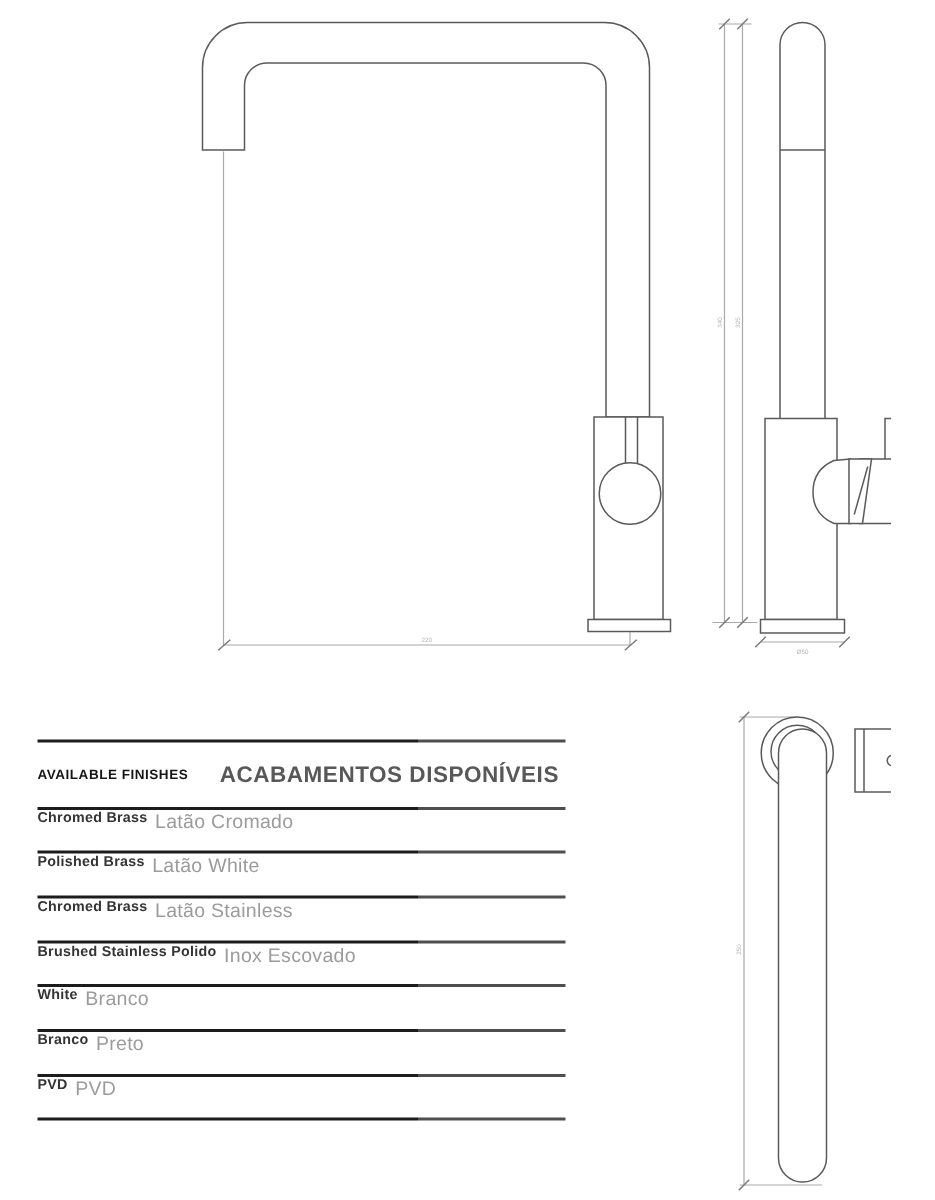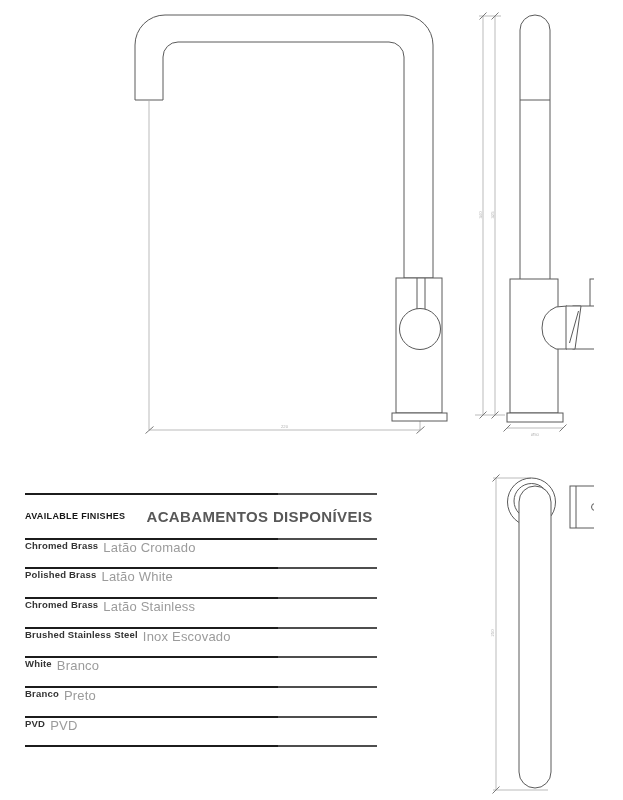--- a/index.html
+++ b/index.html
@@ -110,21 +110,21 @@
     </div>
 
     <div class="rule"></div>
     <div class="t-row">
       <span class="en">Chromed Brass</span>
       <span class="pt">Latão Stainless</span>
     </div>
 
     <div class="rule"></div>
     <div class="t-row">
-      <span class="en">Brushed Stainless Steel</span>
+      <span class="en">Brushed Stainless Polido</span>
       <span class="pt">Inox Escovado</span>
     </div>
 
     <div class="rule"></div>
     <div class="t-row">
       <span class="en">White</span>
       <span class="pt">Branco</span>
     </div>
 
     <div class="rule"></div>

